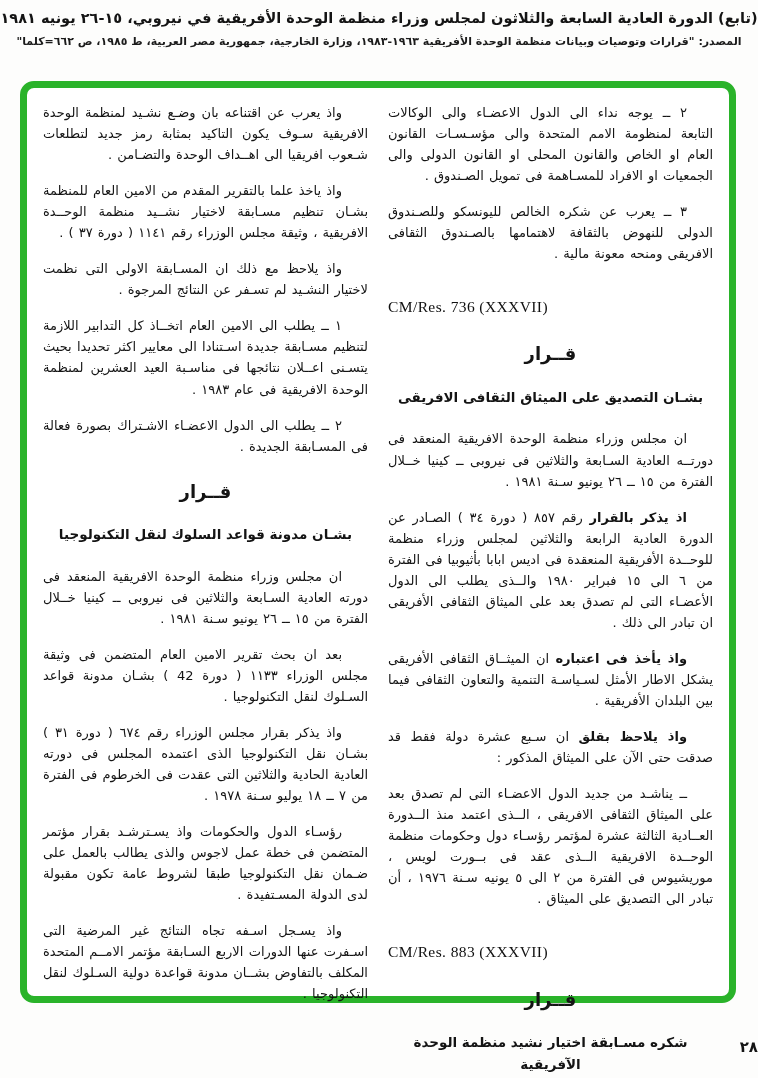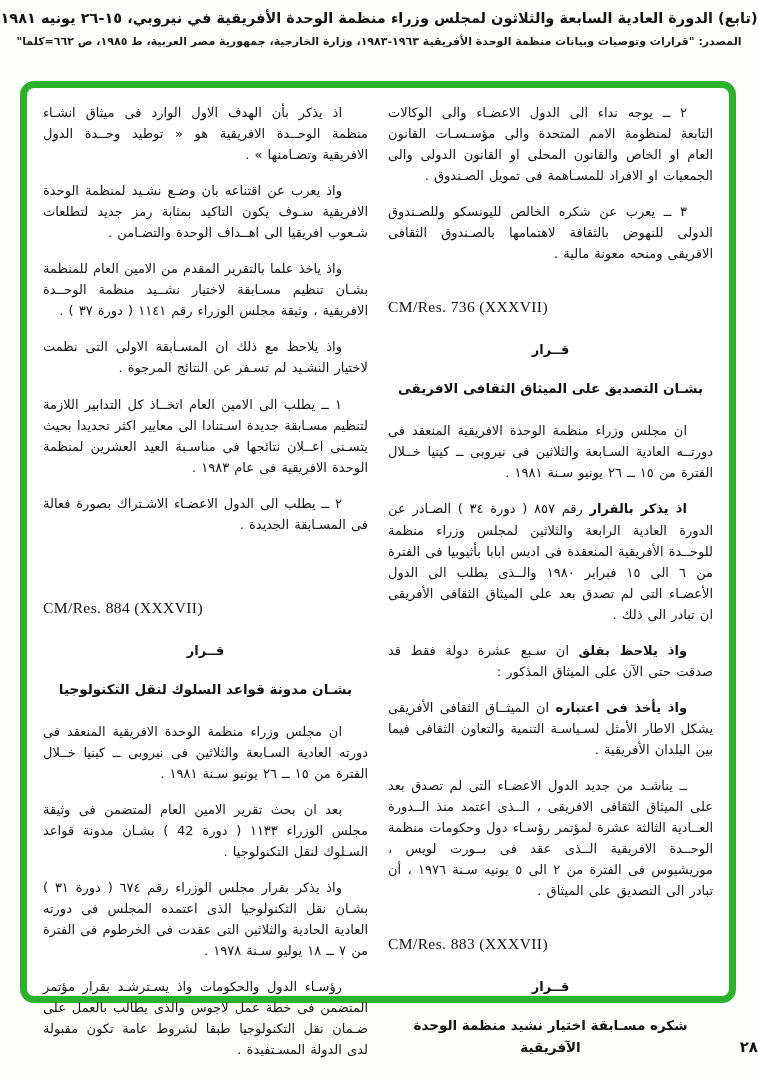--- a/index.html
+++ b/index.html
@@ -61,21 +61,21 @@
     font-family: "Liberation Serif", serif;
     font-size: 15.5px;
     letter-spacing: 0.4px;
     margin: 30px 0 4px 0;
     color: #101010;
   }
   .docref.mt-lg { margin-top: 60px; }
   .heading {
     text-align: center;
     font-weight: bold;
-    font-size: 13px;
+    font-size: 18px;
     margin: 20px 0 18px 0;
     letter-spacing: 1px;
   }
   .subheading {
     text-align: center;
     font-weight: bold;
     font-size: 13.5px;
     margin: 0 0 20px 0;
   }
   .pagenum {
@@ -99,37 +99,35 @@
 <div class="frame">
 
   <div class="col">
     <p class="para">٢ ــ يوجه نداء الى الدول الاعضـاء والى الوكالات التابعة لمنظومة الامم المتحدة والى مؤسـسـات القانون العام او الخاص والقانون المحلى او القانون الدولى والى الجمعيات او الافراد للمسـاهمة فى تمويل الصـندوق .</p>
     <p class="para">٣ ــ يعرب عن شكره الخالص لليونسكو وللصـندوق الدولى للنهوض بالثقافة لاهتمامها بالصـندوق الثقافى الافريقى ومنحه معونة مالية .</p>
     <div class="docref">CM/Res. 736 (XXXVII)</div>
     <div class="heading">قــرار</div>
     <div class="subheading">بشـان التصديق على الميثاق الثقافى الافريقى</div>
     <p class="para">ان مجلس وزراء منظمة الوحدة الافريقية المنعقد فى دورتــه العادية السـابعة والثلاثين فى نيروبى ــ كينيا خــلال الفترة من ١٥ ــ ٢٦ يونيو سـنة ١٩٨١ .</p>
     <p class="para"><span class="lead">اذ يذكر بالقرار</span><span> رقم ٨٥٧ ( دورة ٣٤ ) الصـادر عن الدورة العادية الرابعة والثلاثين لمجلس وزراء منظمة للوحــدة الأفريقية المنعقدة فى اديس ابابا بأثيوبيا فى الفترة من ٦ الى ١٥ فبراير ١٩٨٠ والــذى يطلب الى الدول الأعضـاء التى لم تصدق بعد على الميثاق الثقافى الأفريقى ان تبادر الى ذلك .</span></p>
+    <p class="para"><span class="lead">واذ يأخذ فى اعتباره</span><span> ان الميثــاق الثقافى الأفريقى يشكل الاطار الأمثل لسـياسـة التنمية والتعاون الثقافى فيما بين البلدان الأفريقية .</span></p>
     <p class="para"><span class="lead">واذ يلاحظ بقلق</span><span> ان سـبع عشرة دولة فقط قد صدقت حتى الآن على الميثاق المذكور :</span></p>
-    <p class="para"><span class="lead">واذ يأخذ فى اعتباره</span><span> ان الميثــاق الثقافى الأفريقى يشكل الاطار الأمثل لسـياسـة التنمية والتعاون الثقافى فيما بين البلدان الأفريقية .</span></p>
     <p class="para">ــ يناشـد من جديد الدول الاعضـاء التى لم تصدق بعد على الميثاق الثقافى الافريقى ، الــذى اعتمد منذ الــدورة العــادية الثالثة عشرة لمؤتمر رؤسـاء دول وحكومات منظمة الوحــدة الافريقية الــذى عقد فى بــورت لويس ، موريشيوس فى الفترة من ٢ الى ٥ يونيه سـنة ١٩٧٦ ، أن تبادر الى التصديق على الميثاق .</p>
     <div class="docref">CM/Res. 883 (XXXVII)</div>
     <div class="heading">قــرار</div>
     <div class="subheading">شكره مسـابقة اختيار نشيد منظمة الوحدة الآفريقية</div>
 
   </div>
 
   <div class="col">
-    <p class="para">اذ يذكر بأن الهدف الاول الوارد فى ميثاق انشـاء منظمة الوحــدة الافريقية هو « توطيد وحــدة الدول الافريقية وتضـامنها » .</p>
     <p class="para">واذ يعرب عن اقتناعه بان وضـع نشـيد لمنظمة الوحدة الافريقية سـوف يكون التاكيد بمثابة رمز جديد لتطلعات شـعوب افريقيا الى اهــداف الوحدة والتضـامن .</p>
     <p class="para">واذ ياخذ علما بالتقرير المقدم من الامين العام للمنظمة بشـان تنظيم مسـابقة لاختيار نشــيد منظمة الوحــدة الافريقية ، وثيقة مجلس الوزراء رقم ١١٤١ ( دورة ٣٧ ) .</p>
     <p class="para">واذ يلاحظ مع ذلك ان المسـابقة الاولى التى نظمت لاختيار النشـيد لم تسـفر عن النتائج المرجوة .</p>
     <p class="para">١ ــ يطلب الى الامين العام اتخــاذ كل التدابير اللازمة لتنظيم مسـابقة جديدة اسـتنادا الى معايير اكثر تحديدا بحيث يتسـنى اعــلان نتائجها فى مناسـبة العيد العشرين لمنظمة الوحدة الافريقية فى عام ١٩٨٣ .</p>
     <p class="para">٢ ــ يطلب الى الدول الاعضـاء الاشـتراك بصورة فعالة فى المسـابقة الجديدة .</p>
-    <div class="docref mt-lg">CM/Res. 884 (XXXVII)</div>
     <div class="heading">قــرار</div>
     <div class="subheading">بشـان مدونة قواعد السلوك لنقل التكنولوجيا</div>
     <p class="para">ان مجلس وزراء منظمة الوحدة الافريقية المنعقد فى دورته العادية السـابعة والثلاثين فى نيروبى ــ كينيا خــلال الفترة من ١٥ ــ ٢٦ يونيو سـنة ١٩٨١ .</p>
     <p class="para">بعد ان بحث تقرير الامين العام المتضمن فى وثيقة مجلس الوزراء ١١٣٣ ( دورة 42 ) بشـان مدونة قواعد السـلوك لنقل التكنولوجيا .</p>
     <p class="para">واذ يذكر بقرار مجلس الوزراء رقم ٦٧٤ ( دورة ٣١ ) بشـان نقل التكنولوجيا الذى اعتمده المجلس فى دورته العادية الحادية والثلاثين التى عقدت فى الخرطوم فى الفترة من ٧ ــ ١٨ يوليو سـنة ١٩٧٨ .</p>
     <p class="para">رؤسـاء الدول والحكومات واذ يسـترشـد بقرار مؤتمر المتضمن فى خطة عمل لاجوس والذى يطالب بالعمل على ضـمان نقل التكنولوجيا طبقا لشروط عامة تكون مقبولة لدى الدولة المسـتفيدة .</p>
     <p class="para">واذ يسـجل اسـفه تجاه النتائج غير المرضية التى اسـفرت عنها الدورات الاربع السـابقة مؤتمر الامــم المتحدة المكلف بالتفاوض بشــان مدونة قواعدة دولية السـلوك لنقل التكنولوجيا .</p>
   </div>
 
 </div>

